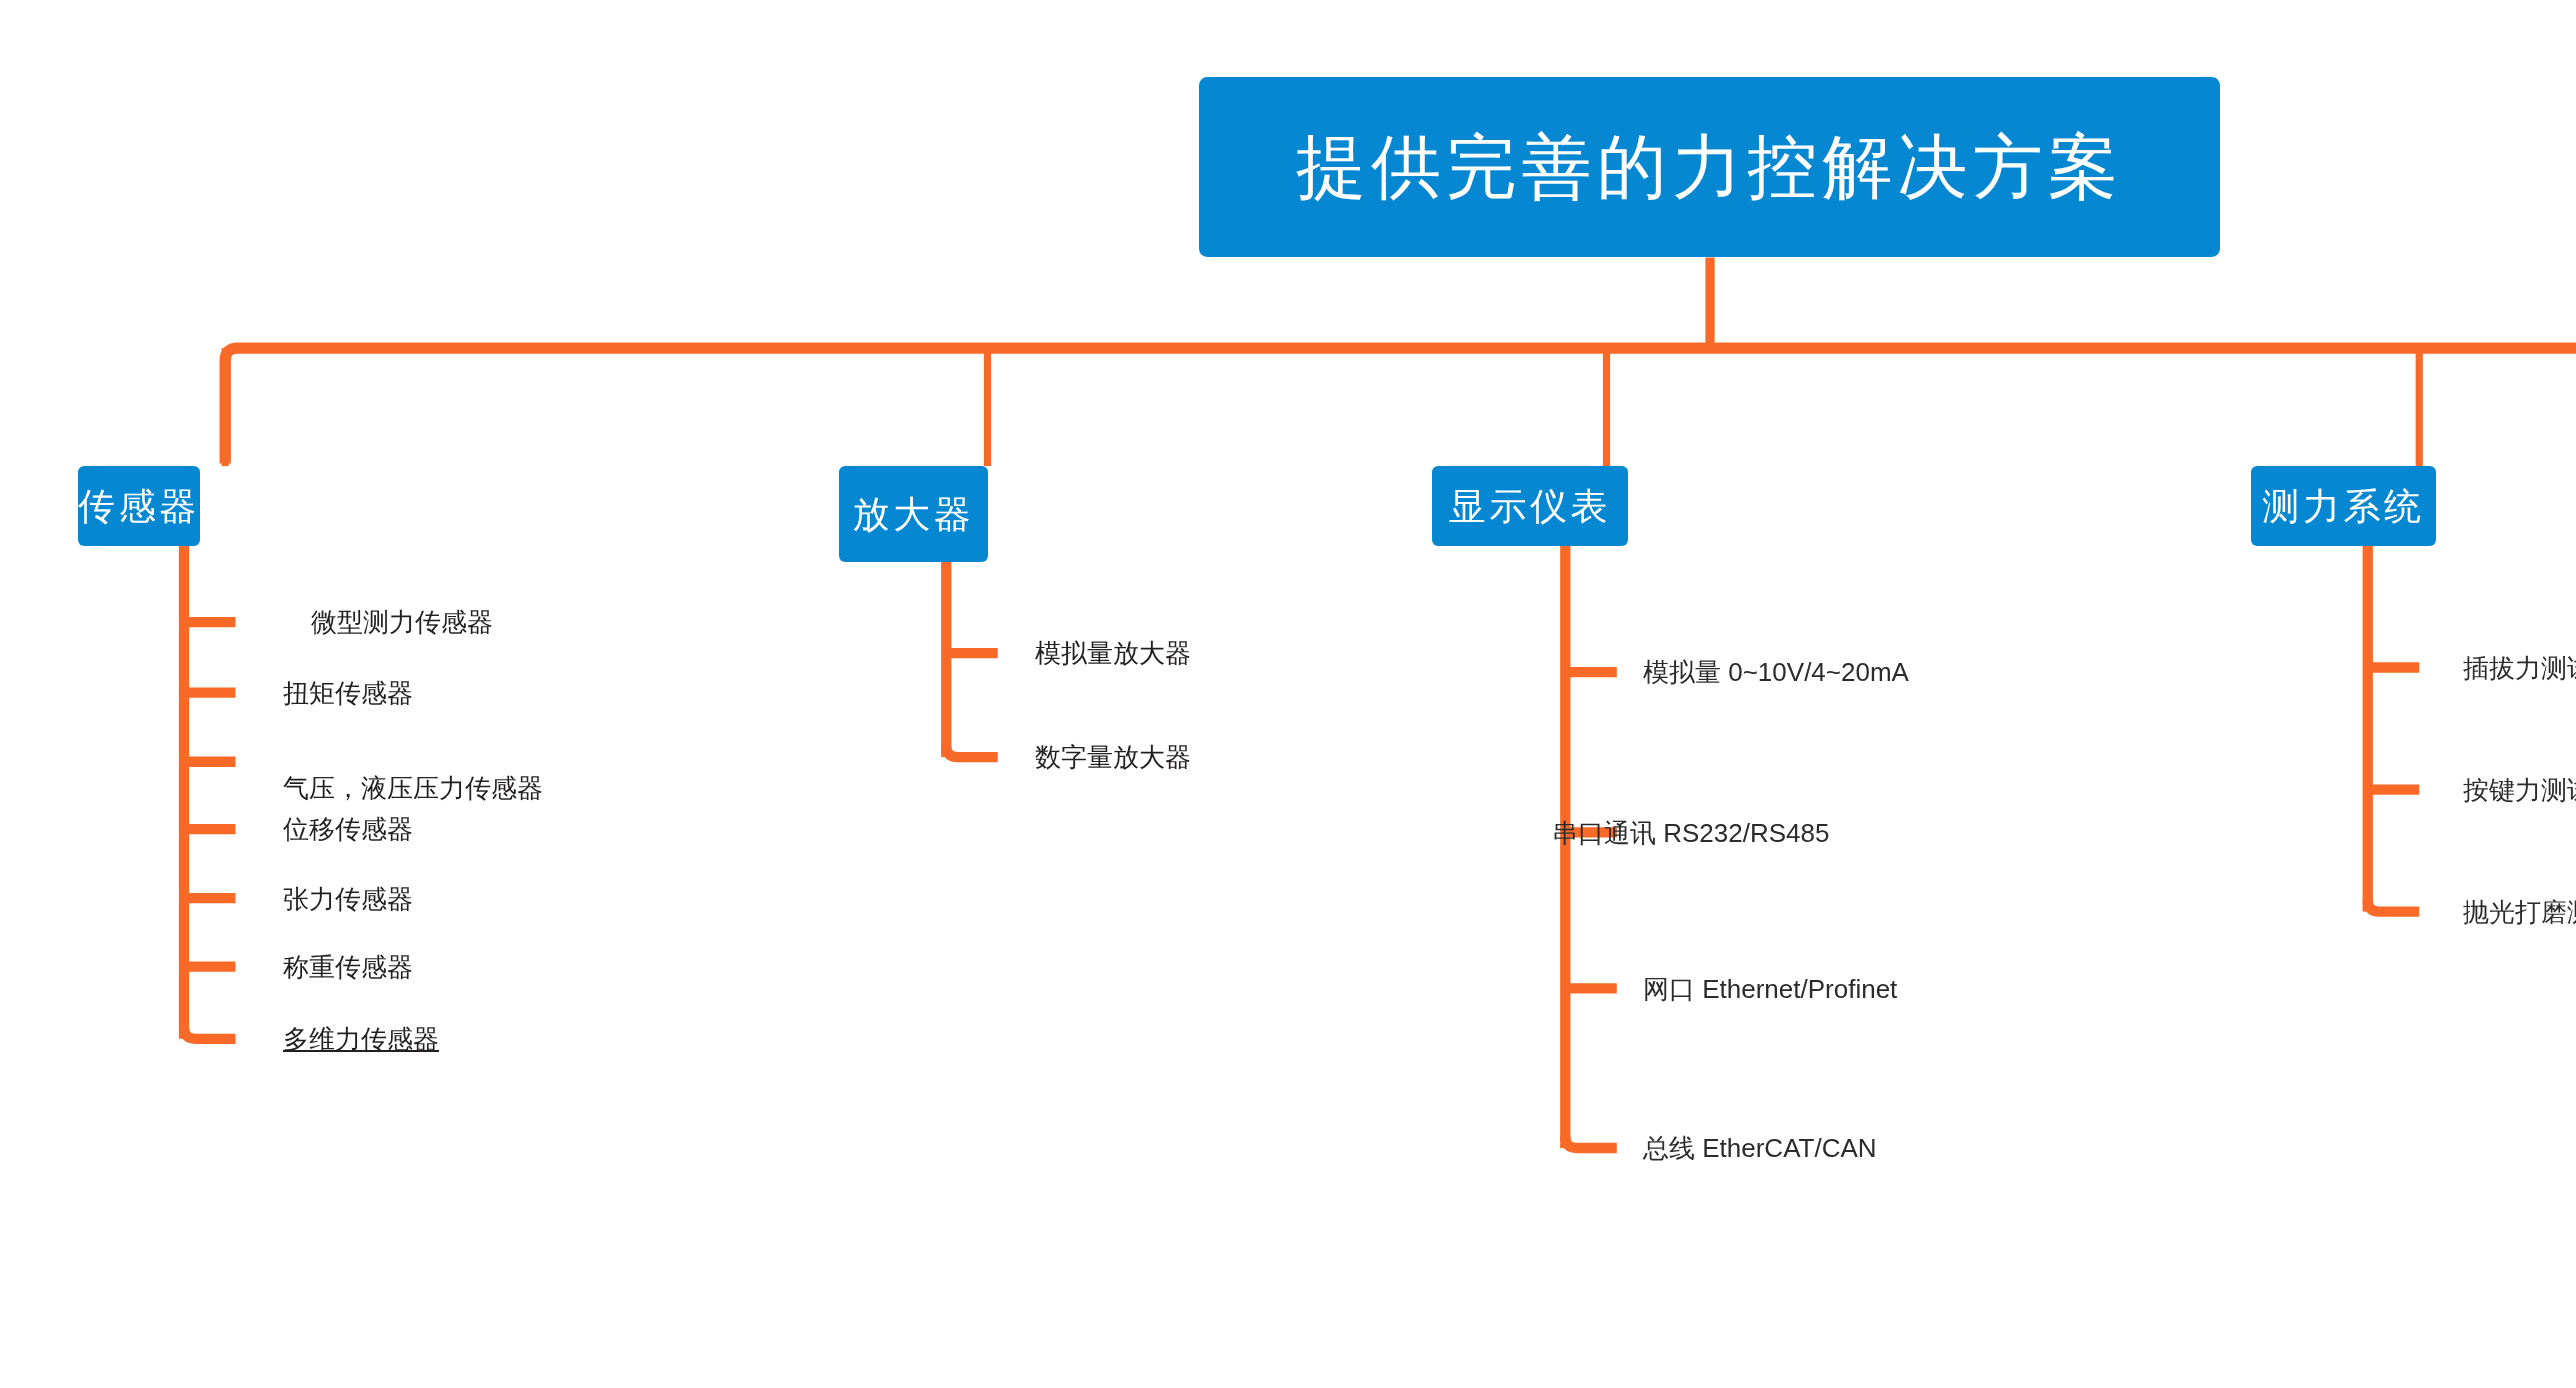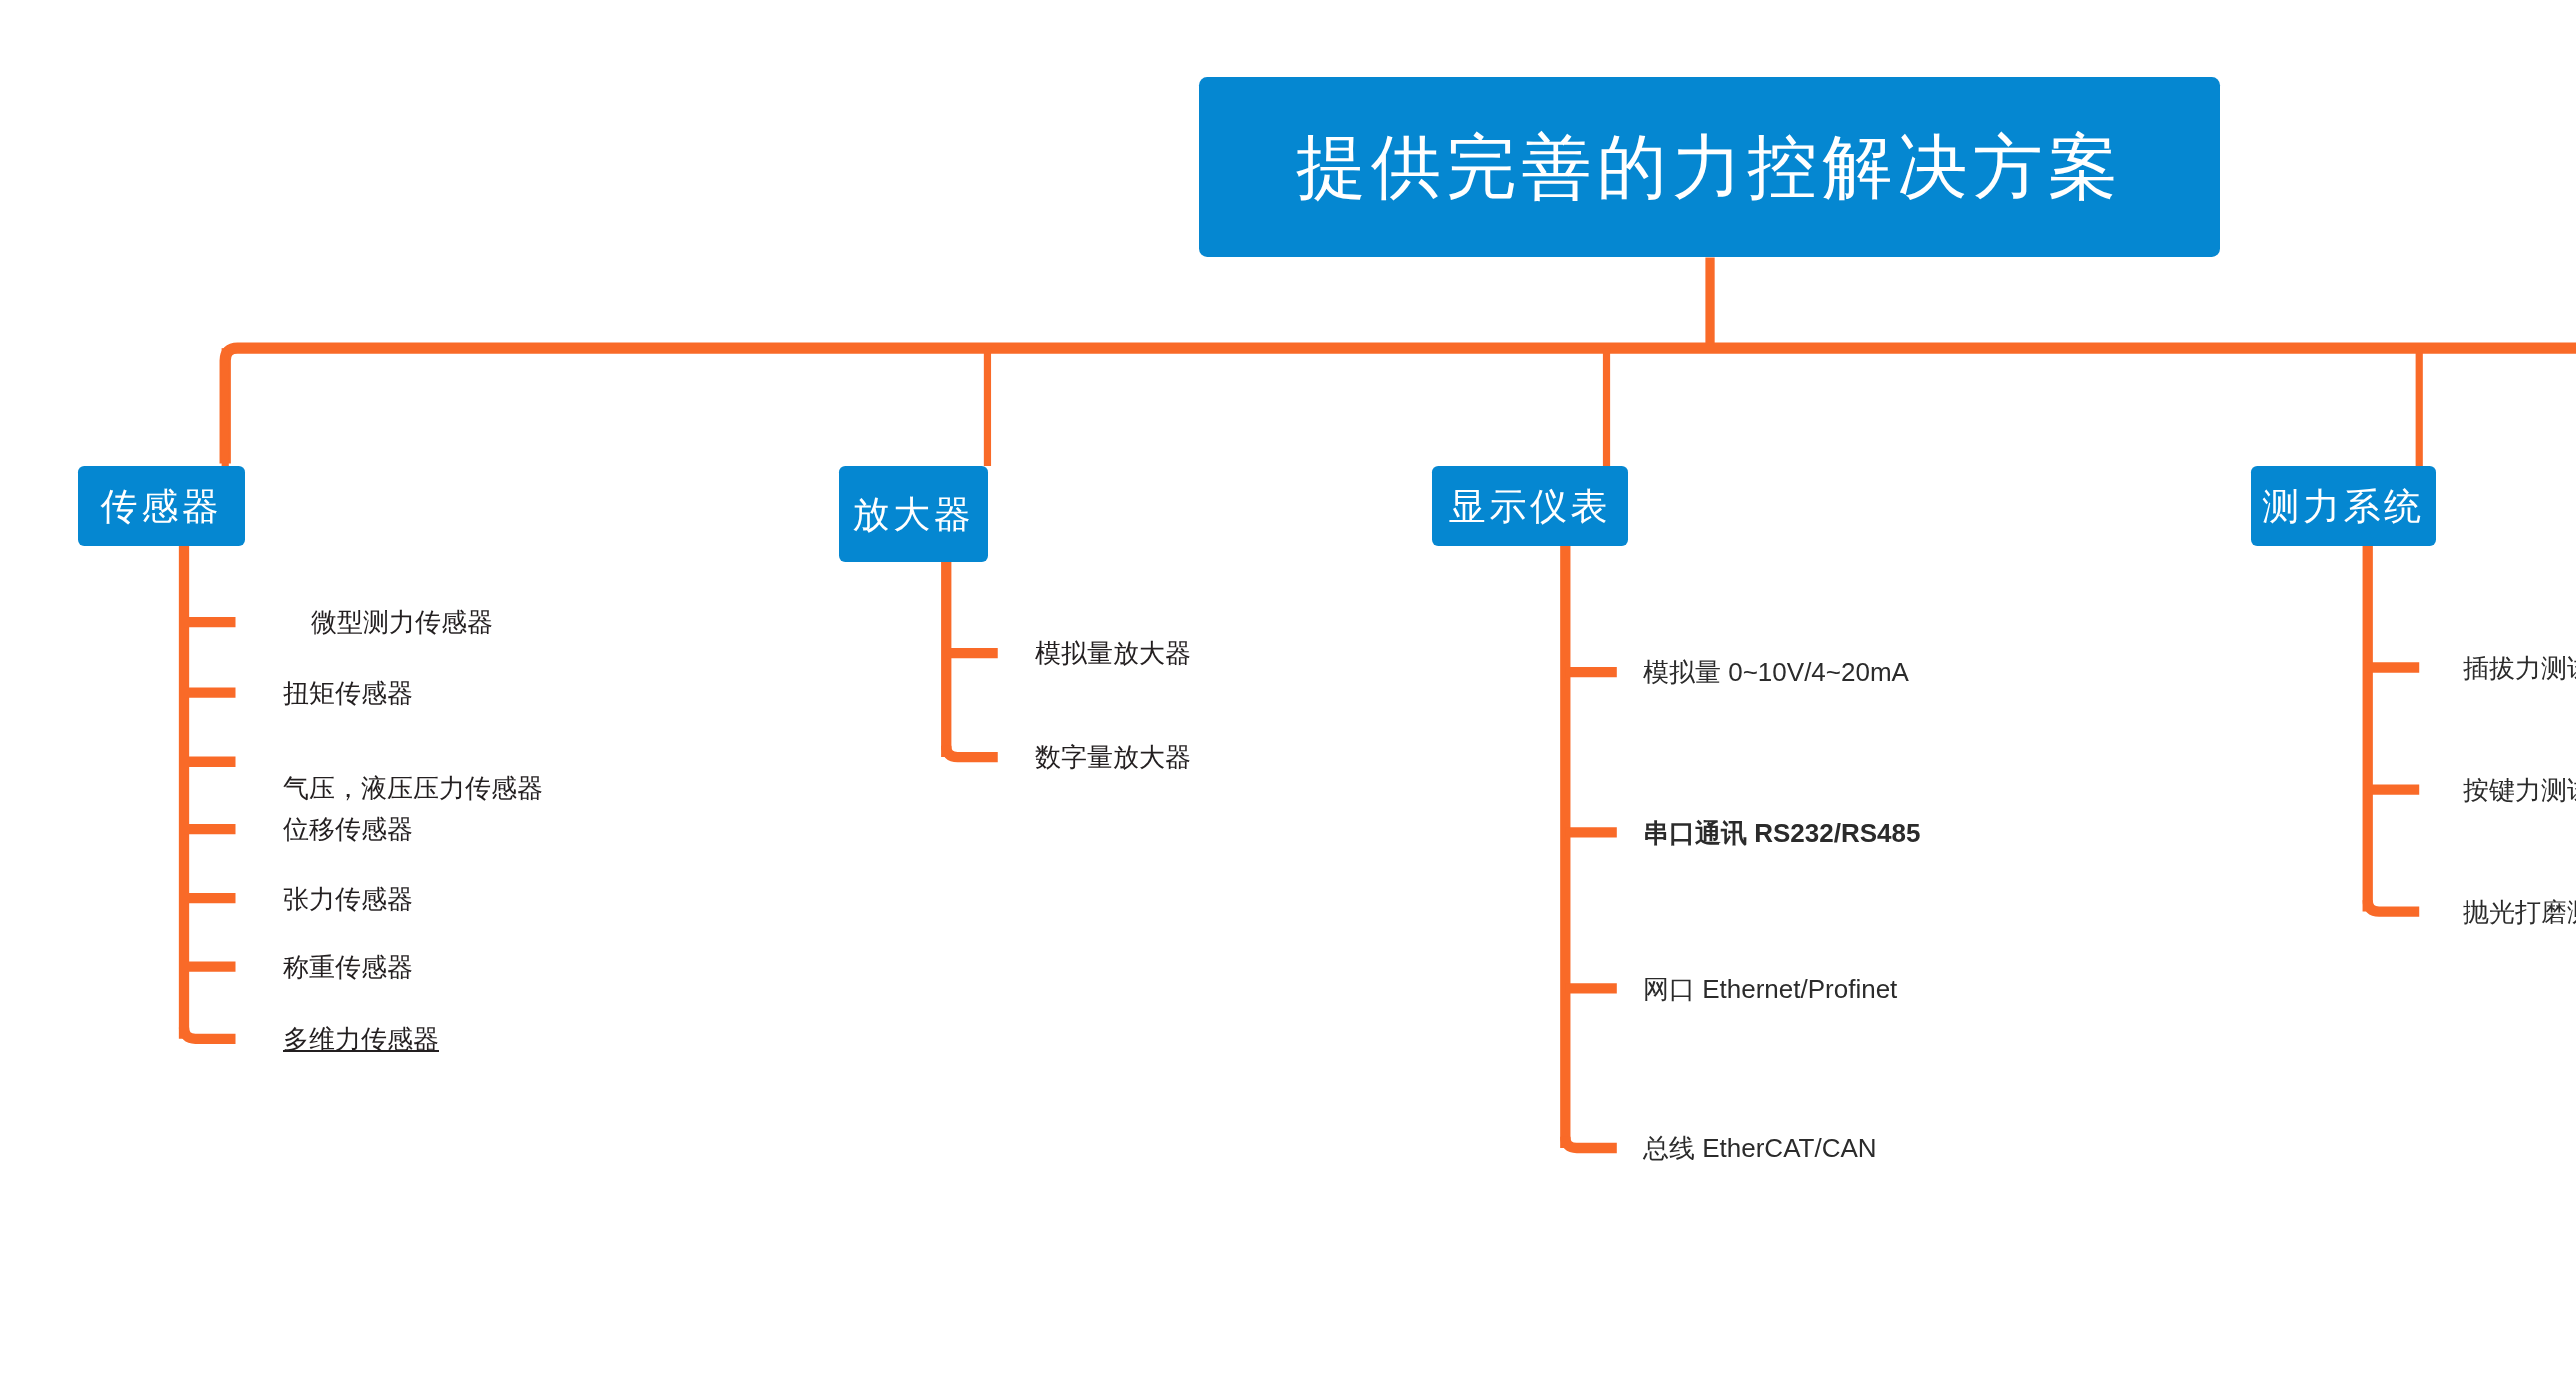--- a/index.html
+++ b/index.html
@@ -125,21 +125,21 @@
       <path d="M5766,1300 L5866,1300" stroke-width="20"></path>
       <path d="M5766,1530 L5866,1530" stroke-width="20"></path>
       <path d="M5766,1736 Q5766,1758 5788,1758 L5866,1758" stroke-width="20"></path>
     </g>
   </svg>
 
   <div class="root-node">
     <span class="root-label">提供完善的力控解决方案</span>
   </div>
 
-  <div class="cat-node" style="left:78px; top:466px; width:167px; height:80px;">
+  <div class="cat-node" style="left:78px; top:466px; width:122px; height:80px;">
     <span class="cat-label">传感器</span>
   </div>
 
   <div class="cat-node" style="left:839px; top:466px; width:149px; height:96px;">
     <span class="cat-label">放大器</span>
   </div>
 
   <div class="cat-node" style="left:1432px; top:466px; width:196px; height:80px;">
     <span class="cat-label">显示仪表</span>
   </div>
@@ -153,21 +153,21 @@
   <span class="leaf-label" style="left:283px; top:788px;">气压，液压压力传感器</span>
   <span class="leaf-label" style="left:283px; top:829px;">位移传感器</span>
   <span class="leaf-label" style="left:283px; top:899px;">张力传感器</span>
   <span class="leaf-label" style="left:283px; top:967px;">称重传感器</span>
   <span class="leaf-label" style="left:283px; top:1039px;text-decoration:underline;">多维力传感器</span>
 
   <span class="leaf-label" style="left:1035px; top:653px;">模拟量放大器</span>
   <span class="leaf-label" style="left:1035px; top:757px;">数字量放大器</span>
 
   <span class="leaf-label sans" style="left:1643px; top:672px;">模拟量 0~10V/4~20mA</span>
-  <span class="leaf-label sans" style="left:1643px; top:833px;font-weight:bold;">串口通讯 RS232/RS485</span>
+  <span class="leaf-label sans" style="left:1552px; top:833px;">串口通讯 RS232/RS485</span>
   <span class="leaf-label sans" style="left:1643px; top:989px;">网口 Ethernet/Profinet</span>
   <span class="leaf-label sans" style="left:1643px; top:1148px;">总线 EtherCAT/CAN</span>
 
   <span class="leaf-label sans" style="left:2463px; top:668px;">插拔力测试</span>
   <span class="leaf-label sans" style="left:2463px; top:790px;">按键力测试</span>
   <span class="leaf-label sans" style="left:2463px; top:912px;">抛光打磨测试</span>
 
 </div>
 
 

